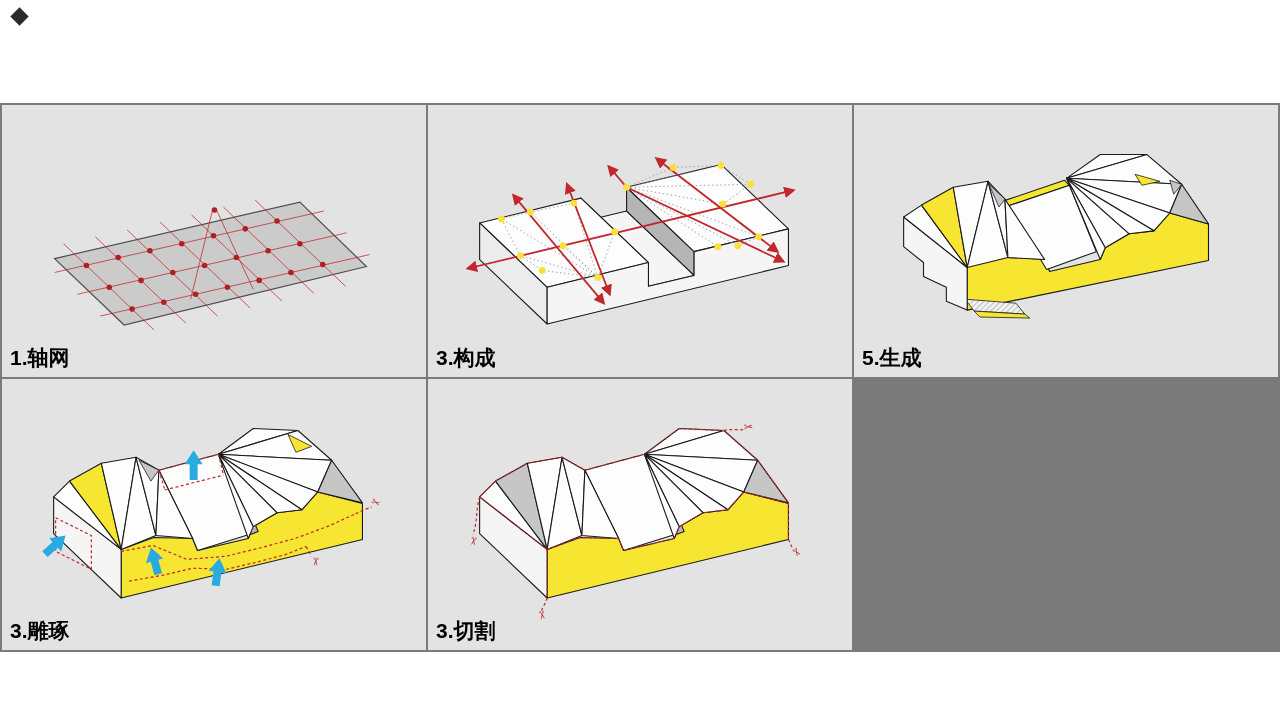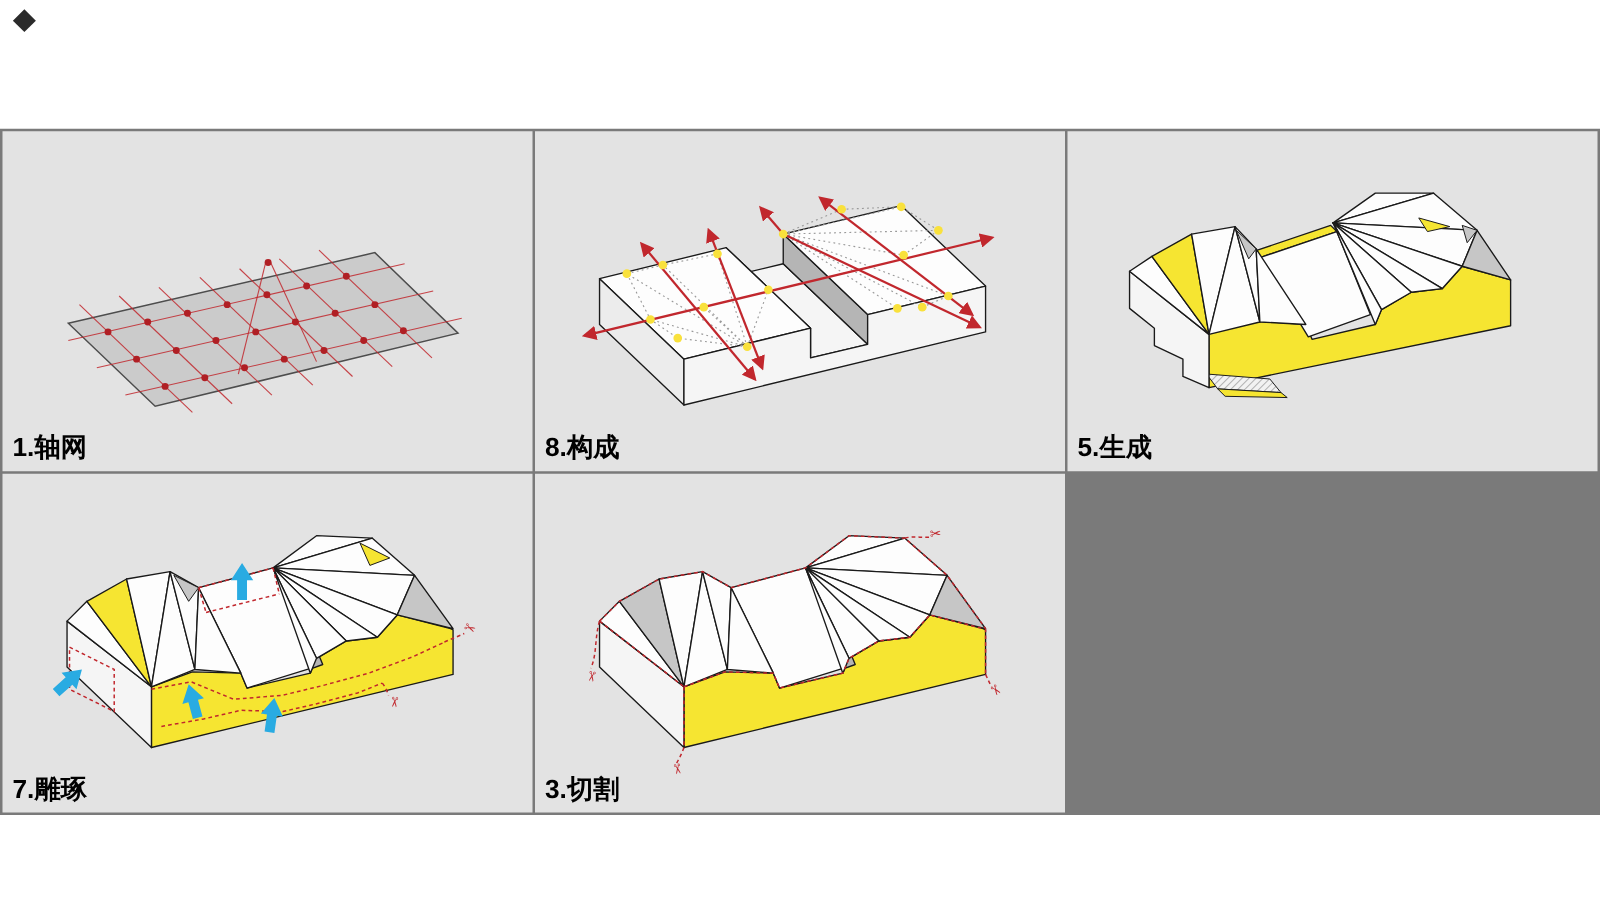--- a/index.html
+++ b/index.html
@@ -120,21 +120,21 @@
           <circle class="ydot" cx="200" cy="83" r="3.5"></circle>
             <circle class="ydot" cx="247" cy="63" r="3.5"></circle>
           <circle class="ydot" cx="295" cy="61" r="3.5"></circle>
             <circle class="ydot" cx="325" cy="80" r="3.5"></circle>
           <circle class="ydot" cx="297" cy="100" r="3.5"></circle>
             <circle class="ydot" cx="333" cy="133" r="3.5"></circle>
           <circle class="ydot" cx="312" cy="142" r="3.5"></circle>
             <circle class="ydot" cx="292" cy="143" r="3.5"></circle>
         </g>
       </svg>
-      <span class="plabel">8.构成</span>
+      <span class="plabel">3.构成</span>
     </div>
 
     <div class="panel">
       <svg viewBox="0 0 427 274" preserveAspectRatio="none">
         <defs>
           <pattern id="hatch6" patternUnits="userSpaceOnUse" width="4" height="4" patternTransform="rotate(45)">
             <rect width="4" height="4" fill="#f2f2f2"></rect>
             <line x1="0" y1="0" x2="0" y2="4" stroke="#9a9a9a" stroke-width="1.2"></line>
           </pattern>
         </defs>
@@ -205,21 +205,21 @@
         </g>
         <text class="sc" transform="translate(375,128) rotate(25)" text-anchor="middle">✂</text>
         <text class="sc" transform="translate(312,184) rotate(95)" text-anchor="middle">✂</text>
         <g>
           <path class="cyan" transform="translate(193,72)" d="M0,0 L9,14 L4,14 L4,30 L-4,30 L-4,14 L-9,14 Z"></path>
           <path class="cyan" transform="translate(64,158) rotate(48)" d="M0,0 L9,14 L4,14 L4,28 L-4,28 L-4,14 L-9,14 Z"></path>
           <path class="cyan" transform="translate(150,170) rotate(-15)" d="M0,0 L9,14 L4,14 L4,28 L-4,28 L-4,14 L-9,14 Z"></path>
           <path class="cyan" transform="translate(219,181) rotate(8)" d="M0,0 L9,14 L4,14 L4,28 L-4,28 L-4,14 L-9,14 Z"></path>
         </g>
       </svg>
-      <span class="plabel">7.雕琢</span>
+      <span class="plabel">3.雕琢</span>
     </div>
 
     <div class="panel">
       <svg viewBox="0 0 427 274" preserveAspectRatio="none">
         <polygon class="o fy" points="120,221 120,172 153,160 192,161 197,173 248,161 253,149 277,135 302,132 318,114 361,125 363,126 363,162"></polygon>
         <polygon class="o fl" points="52,119 120,172 120,221 52,156"></polygon>
         <polygon class="o fw" points="158,92 218,76 252,156 197,173 192,161"></polygon>
         <polygon class="o fd" points="218,76 227,79 258,154 250,157"></polygon>
         <g>
           <polygon class="o fw" points="218,76 253,50 298,52"></polygon>

